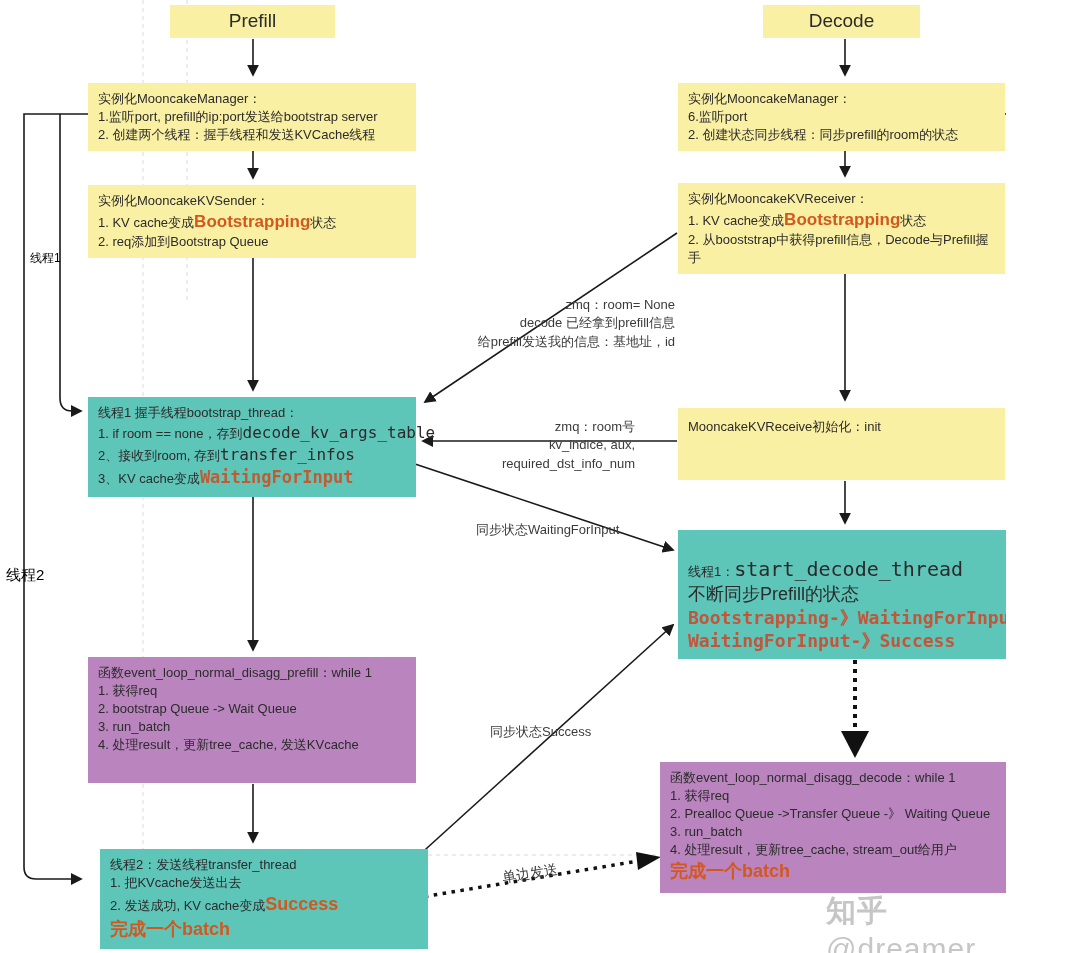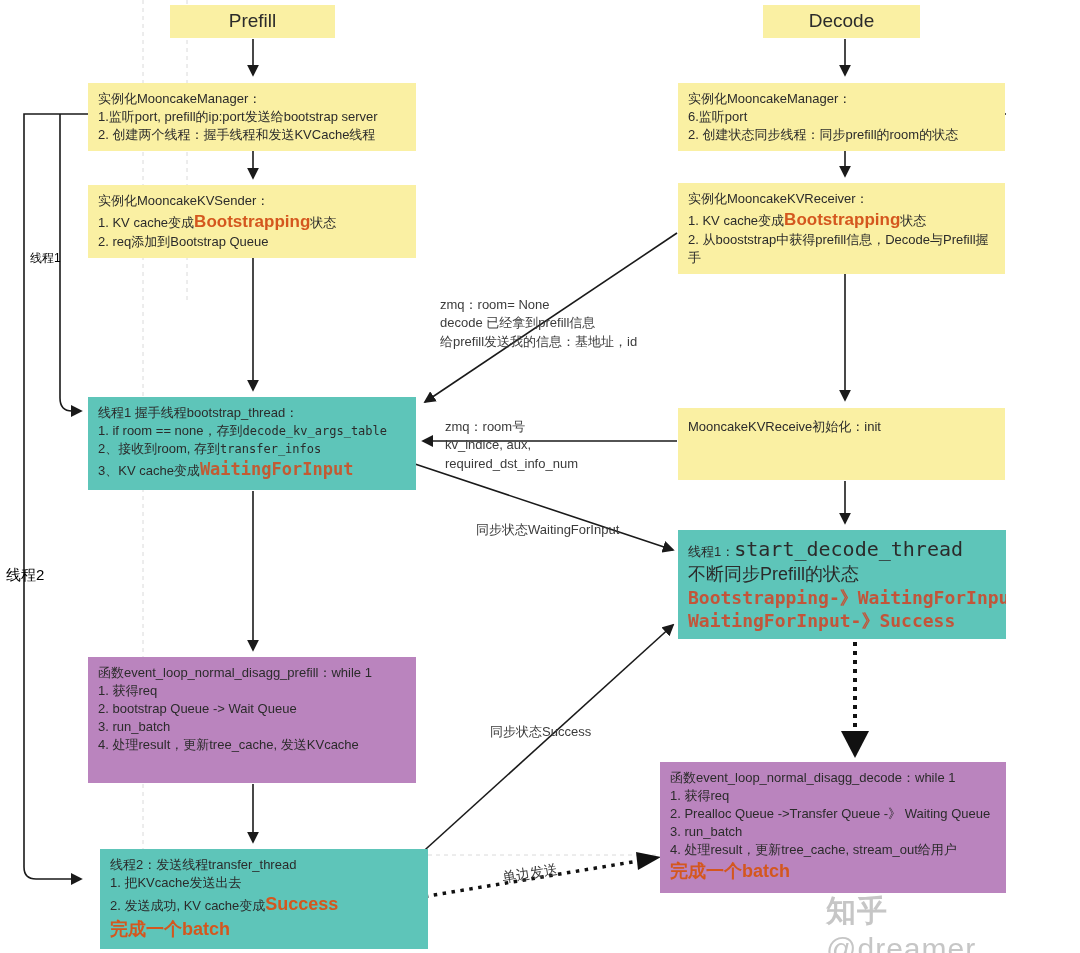--- a/index.html
+++ b/index.html
@@ -12,28 +12,28 @@
   .teal{background:#5ec5b9;}
   .purple{background:#ba84be;}
   .titlebox{display:flex;align-items:center;justify-content:center;
             font-size:19px;color:#2b2b2b;}
   .ln{white-space:nowrap;}
   .ln.wrap{white-space:normal;}
   .hl{color:#d4571e;font-weight:700;font-size:17px;}
   .hl-big{color:#d4571e;font-weight:700;font-size:18px;}
   .hl-mono{color:#c25b33;font-weight:700;font-size:17px;
            font-family:"DejaVu Sans Mono","DejaVu Sans",monospace;}
-  .code{font-family:"DejaVu Sans Mono","DejaVu Sans",monospace;font-size:12px;}
-  .d4l1{font-size:13px;}
+  .code{font-family:"DejaVu Sans Mono","DejaVu Sans",monospace;font-size:16px;}
+  .d4l1{font-size:13px;margin-top:20px;}
   .d4code{font-family:"DejaVu Sans Mono","DejaVu Sans",monospace;font-size:20px;}
   .d4l2{font-size:18px;font-family:Liberation Sans, sans-serif;}
   .d4state{font-size:18px;font-weight:700;color:#c2553a;
            font-family:"DejaVu Sans Mono","DejaVu Sans",monospace;line-height:1.3;}
   .edge-label{position:absolute;z-index:1;font-size:13px;color:#3b3b3b;line-height:1.42;}
-  .edge-label.center{text-align:left;}
+  .edge-label.center{text-align:right;}
   .thread-label{position:absolute;z-index:1;color:#000000;}
   #watermark{position:absolute;z-index:3;left:826px;top:891px;font-size:30px;
              color:#c6c6c6;letter-spacing:1px;}
   #watermark .logo{font-weight:700;margin-right:10px;font-family:Liberation Serif, serif;}
 </style>
 </head>
 <body>
 
 <div id="canvas">
 

